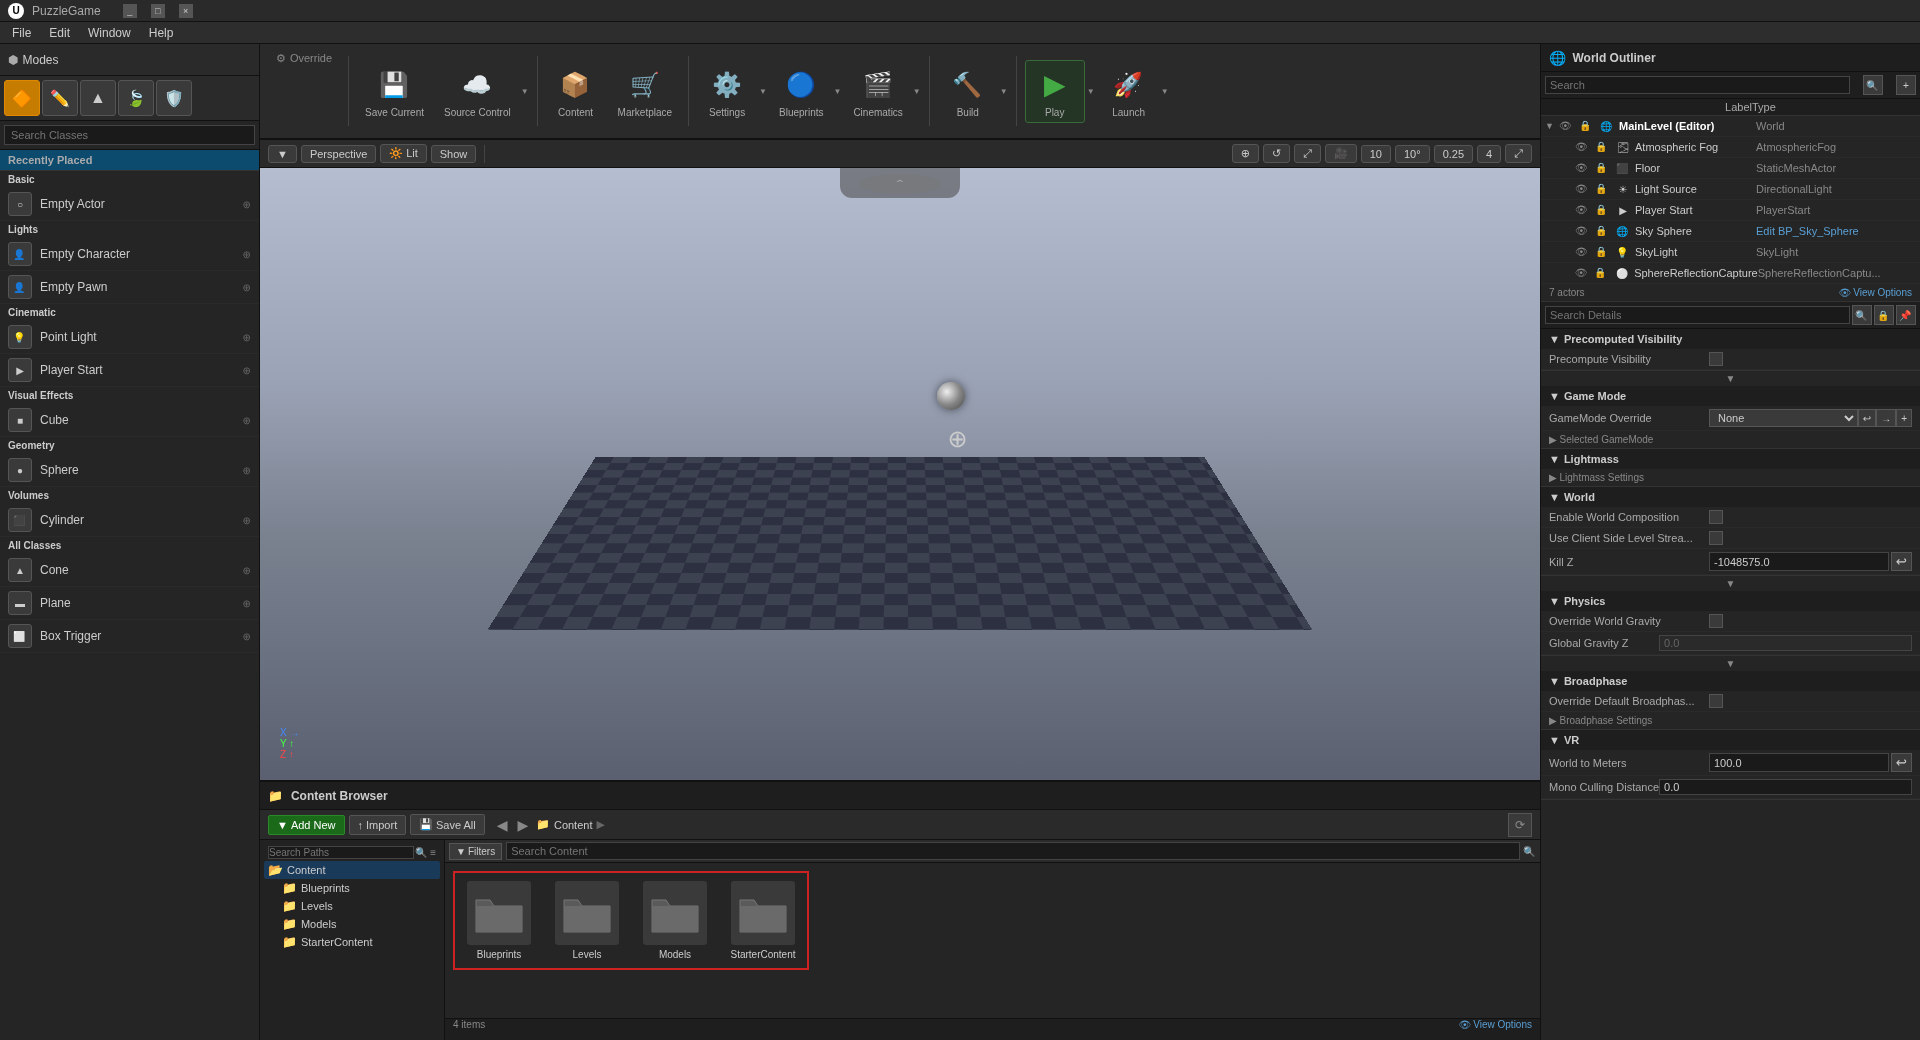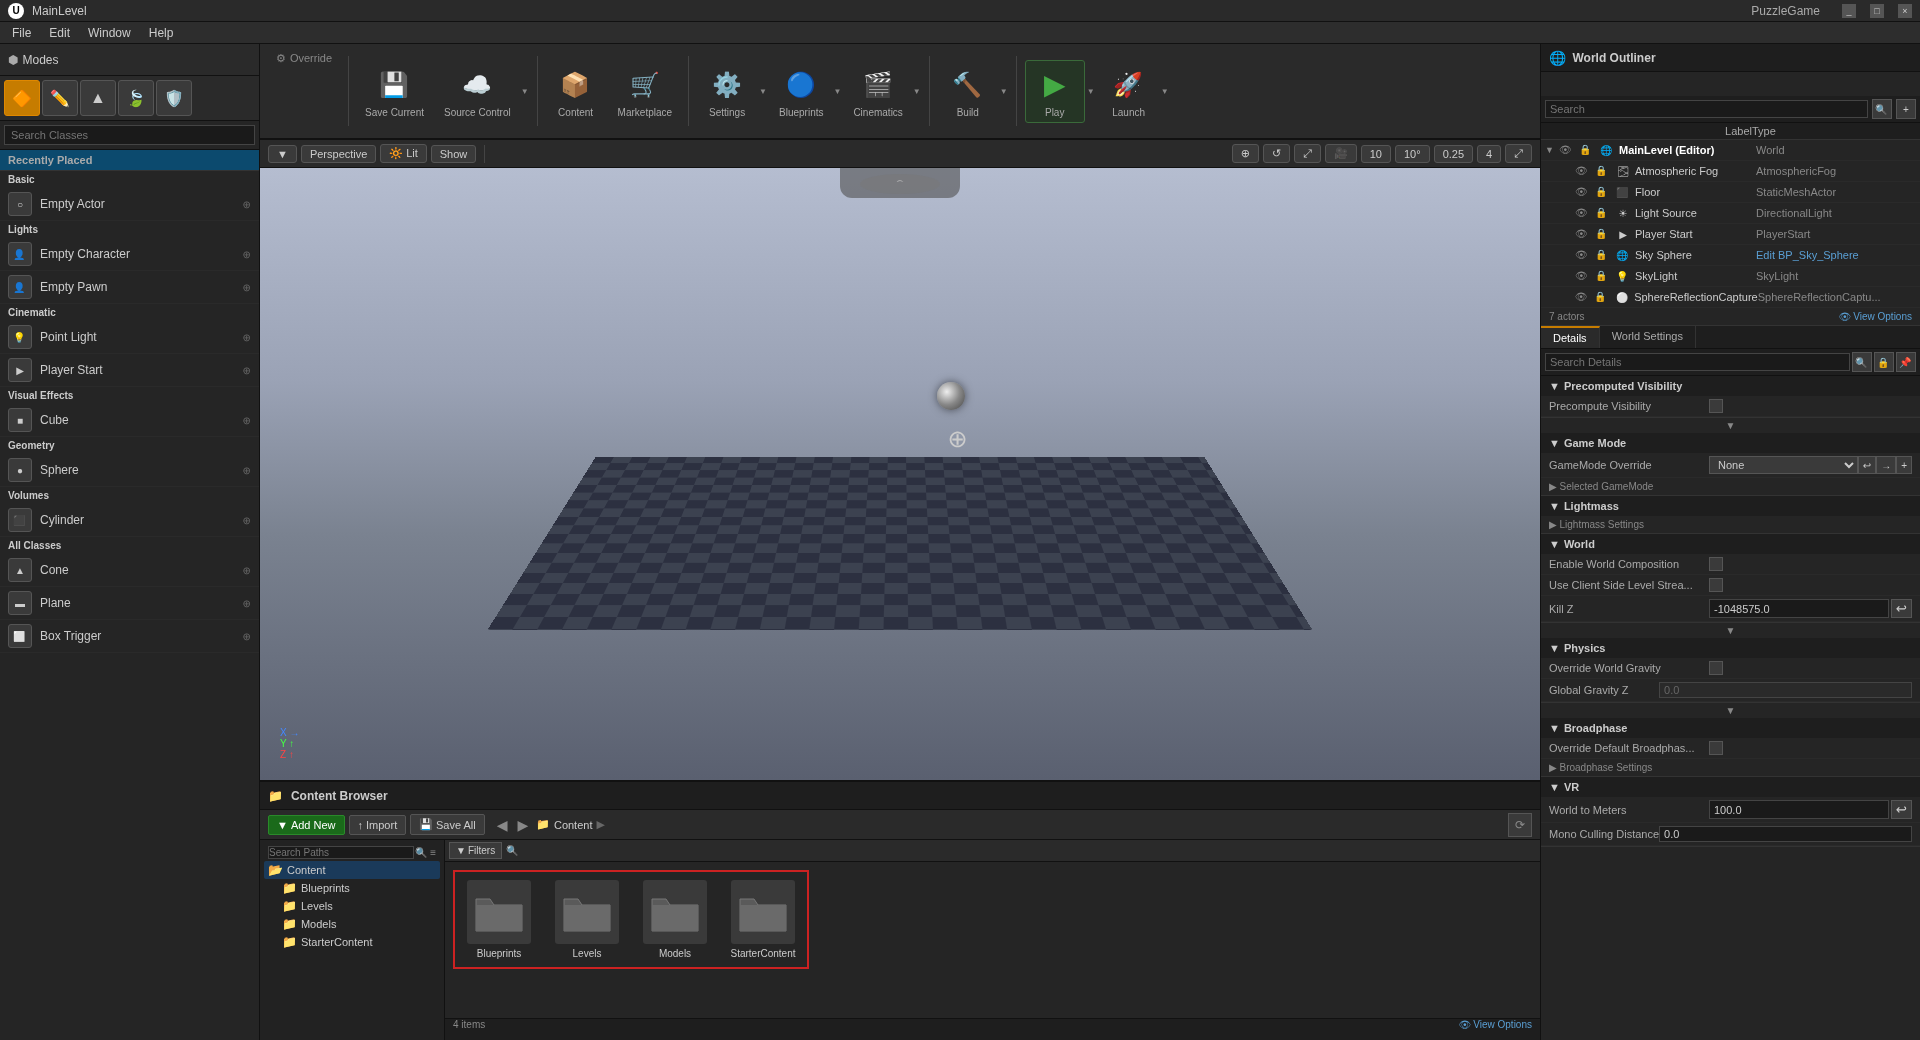--- a/index.html
+++ b/index.html
@@ -256,22 +256,21 @@
       gap: 6px;
     }
     .panel-icon { font-size: 14px; }
 
     .outliner-search {
       display: flex;
       align-items: center;
       padding: 3px 4px;
       background: #1e1e1e;
       border-bottom: 1px solid #111;
-      gap: 4px;
-      margin-top: 24px;
+      gap: 13px;
     }
     .outliner-search input {
       flex: 1;
       background: #2a2a2a;
       border: 1px solid #444;
       color: #ccc;
       padding: 2px 4px;
       font-size: 11px;
     }
     .outliner-search-btn {
@@ -576,21 +575,20 @@
       justify-content: space-between;
     }
   </style>
 </head>
 <body>
 
 <div class="title-bar">
   <div class="title-bar-logo">
     <span>U</span>
   </div>
-  <span class="title-bar-title">MainLevel</span>
   <div class="title-bar-controls">
     <span style="color:#aaa;font-size:12px;margin-right:8px;">PuzzleGame</span>
     <button class="title-bar-btn">_</button>
     <button class="title-bar-btn">□</button>
     <button class="title-bar-btn">×</button>
   </div>
 </div>
 
 <div class="menu-bar">
   <div class="menu-item">File</div>
@@ -912,20 +910,21 @@
             <span class="folder-name">StarterContent</span>
           </div>
         </div>
 
         <div class="content-area">
           <div class="bottom-search-bar">
             <button class="filter-btn">
               <span>▼</span>
               <span>Filters</span>
             </button>
+            <input class="bottom-search" type="text" placeholder="Search Content" style="">
             <span style="color:#888;font-size:10px;">🔍</span>
           </div>
 
           <div class="content-grid">
 
             <div class="content-selection">
               <div class="content-folder">
                 <div class="folder-thumbnail">
                   <svg width="50" height="50" viewBox="0 0 50 50">
                     <polygon points="2,12 2,44 48,44 48,18 20,18 16,12" fill="#5a5a5a" stroke="#777" stroke-width="1"></polygon>
@@ -1077,24 +1076,20 @@
     </div>
 
     <div class="actors-count">
       <span>7 actors</span>
       <div class="view-options-btn">
         <span>👁</span>
         <span>View Options</span>
       </div>
     </div>
 
-    <div class="details-tabs">
-      <div class="details-tab active">Details</div>
-      <div class="details-tab">World Settings</div>
-    </div>
 
     <div class="details-search">
       <input type="text" style="flex: 1 1 0%; background: rgb(26, 26, 26); border: 1px solid rgb(68, 68, 68); color: rgb(204, 204, 204); padding: 2px 4px; font-size: 11px;" placeholder="Search Details">
       <div class="outliner-search-btn">🔍</div>
       <div class="outliner-search-btn">🔒</div>
       <div class="outliner-search-btn">📌</div>
     </div>
 
     <div class="details-section">
       <div class="details-section-header">

